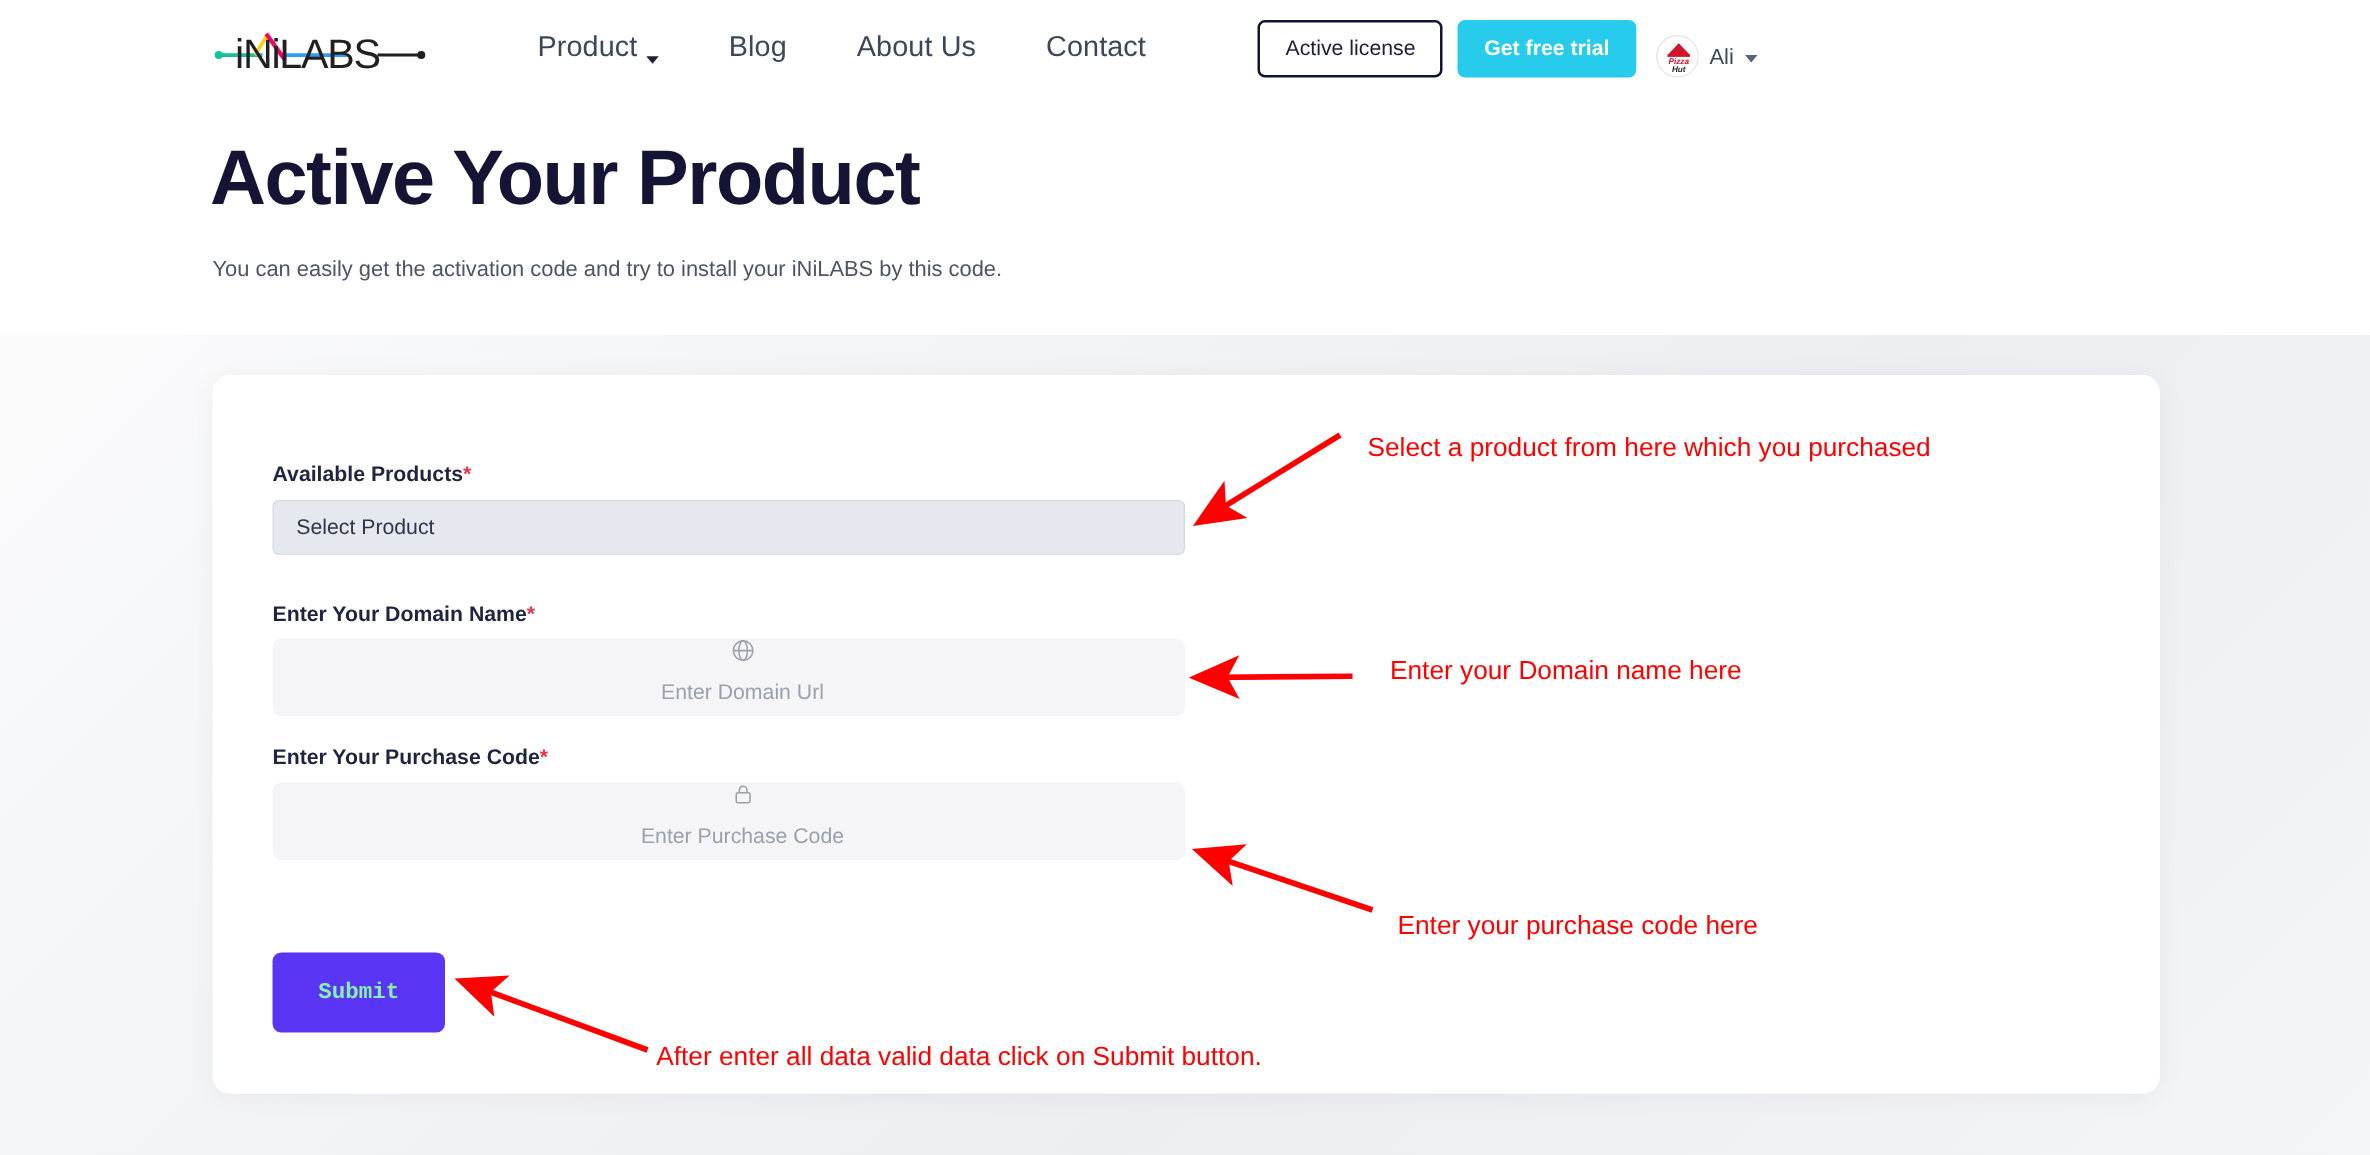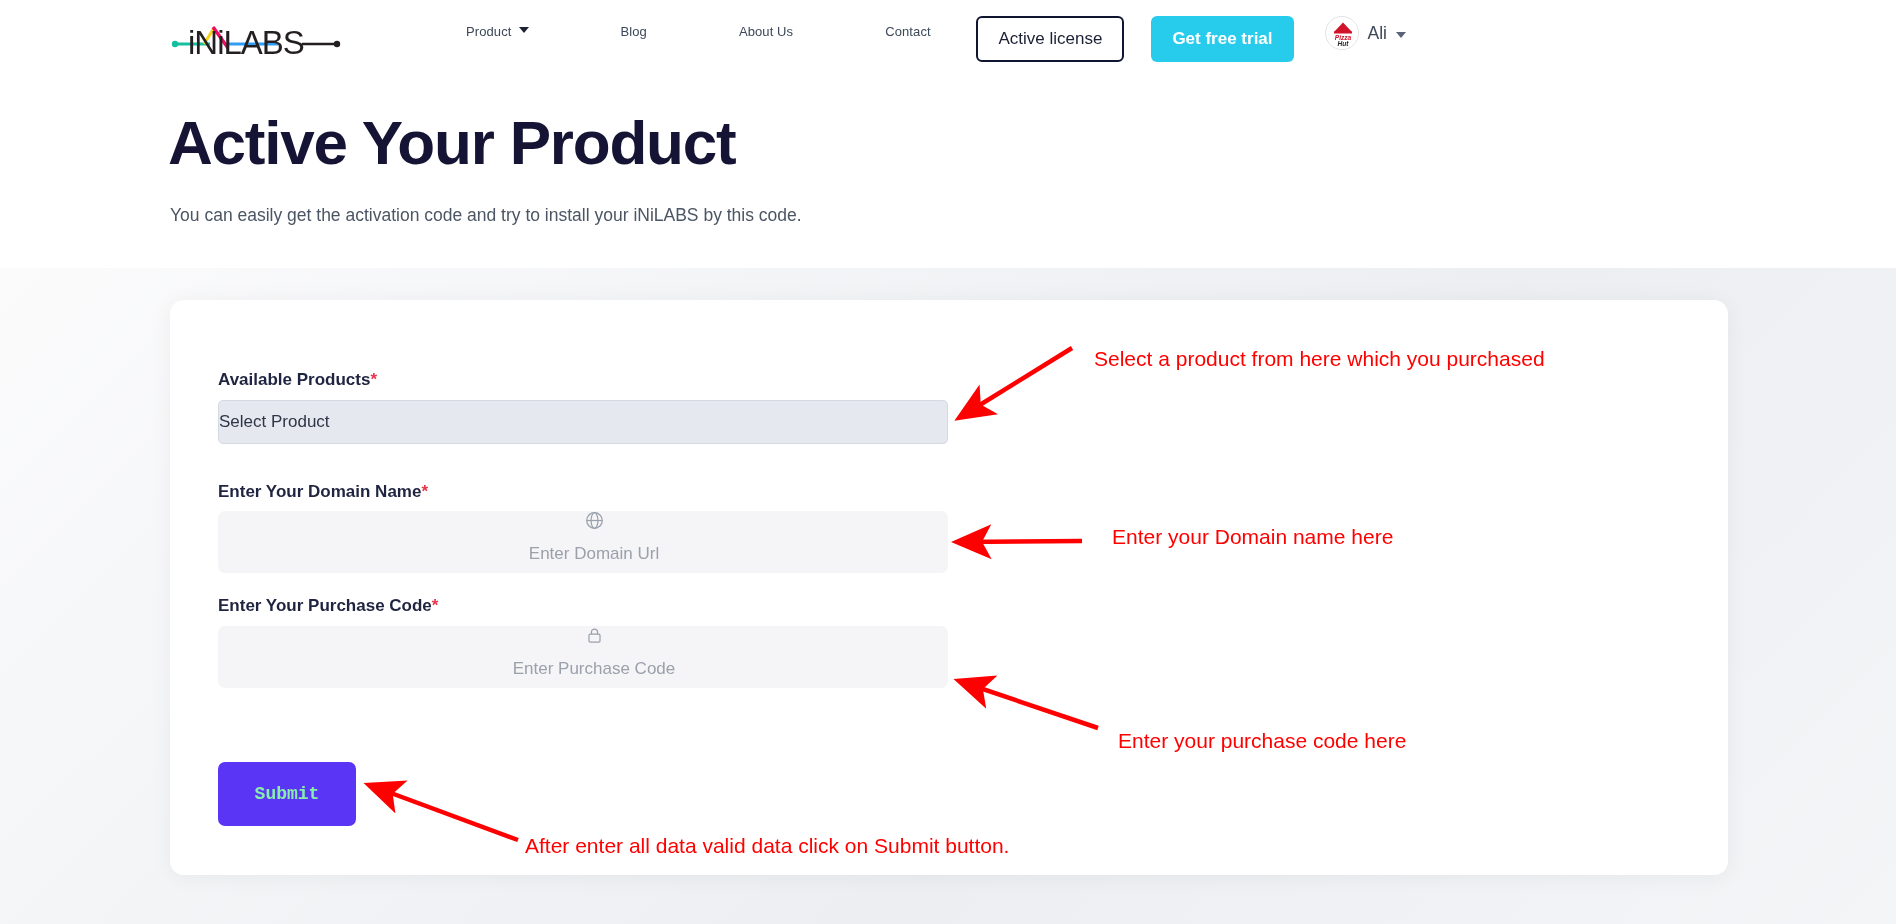--- a/index.html
+++ b/index.html
@@ -41,46 +41,45 @@
 
   .nav {
     position: absolute;
     left: 430px;
     top: 24px;
     display: flex;
     align-items: center;
     gap: 56px;
   }
   .nav-item {
-    font-size: 13px;
+    font-size: 23px;
     color: #3c4858;
     letter-spacing: .1px;
     white-space: nowrap;
     display: flex;
-    align-items: flex-start;
+    align-items: flex-end;
     gap: 7px;
     cursor: pointer;
-    margin-left: 36px;
   }
   .chev {
     display: inline-block;
     width: 0; height: 0;
     border-left: 5px solid transparent;
     border-right: 5px solid transparent;
     border-top: 6px solid #1d2333;
     margin-top: 3px;
   }
 
   .header-right {
     position: absolute;
     right: 142px;
     top: 16px;
     display: flex;
-    align-items: flex-start;
-    gap: 27px;
+    align-items: flex-end;
+    gap: 12px;
   }
   .btn-outline {
     border: 2px solid #0f1430;
     border-radius: 6px;
     background: #fff;
     color: #1b2034;
     font-size: 17px;
     padding: 11px 20px;
     cursor: pointer;
     font-family: "Liberation Sans", sans-serif;
@@ -176,20 +175,21 @@
 
   .select-box {
     position: absolute;
     width: 730px;
     height: 44px;
     background: #e5e9ef;
     border: 1px solid #d4dae2;
     border-radius: 5px;
     display: flex;
     align-items: center;
+    padding-left: 18px;
     font-size: 17px;
     color: #2e3546;
     cursor: pointer;
   }
 
   .input-box {
     position: absolute;
     width: 730px;
     height: 62px;
     background: #f5f5f7;

